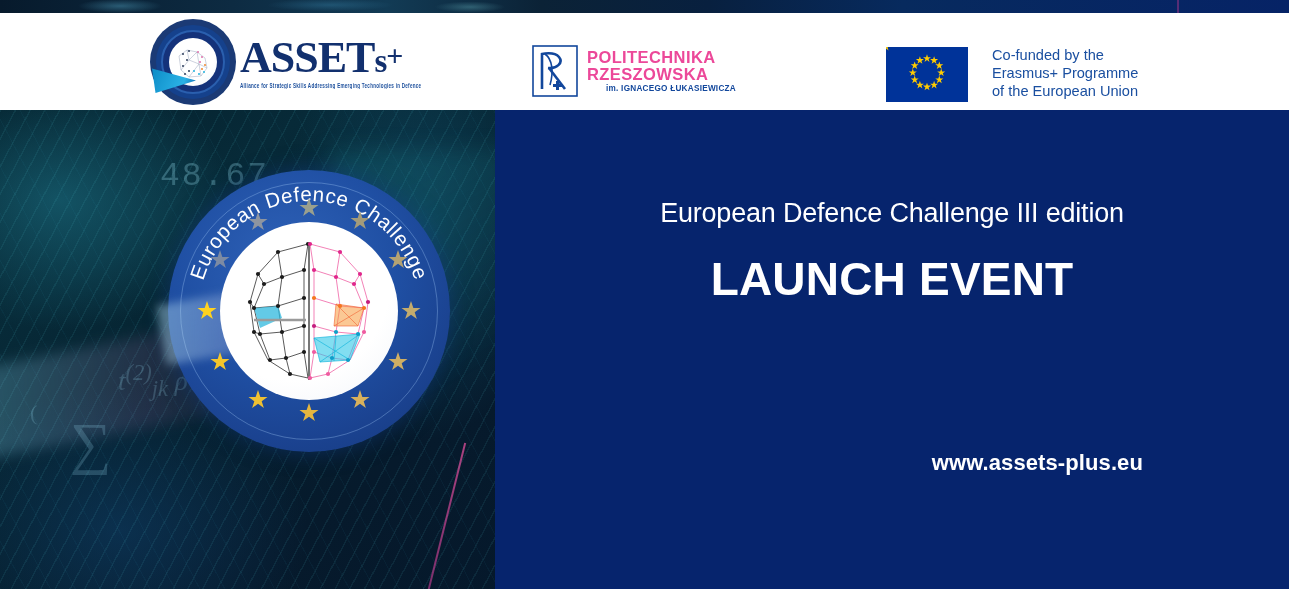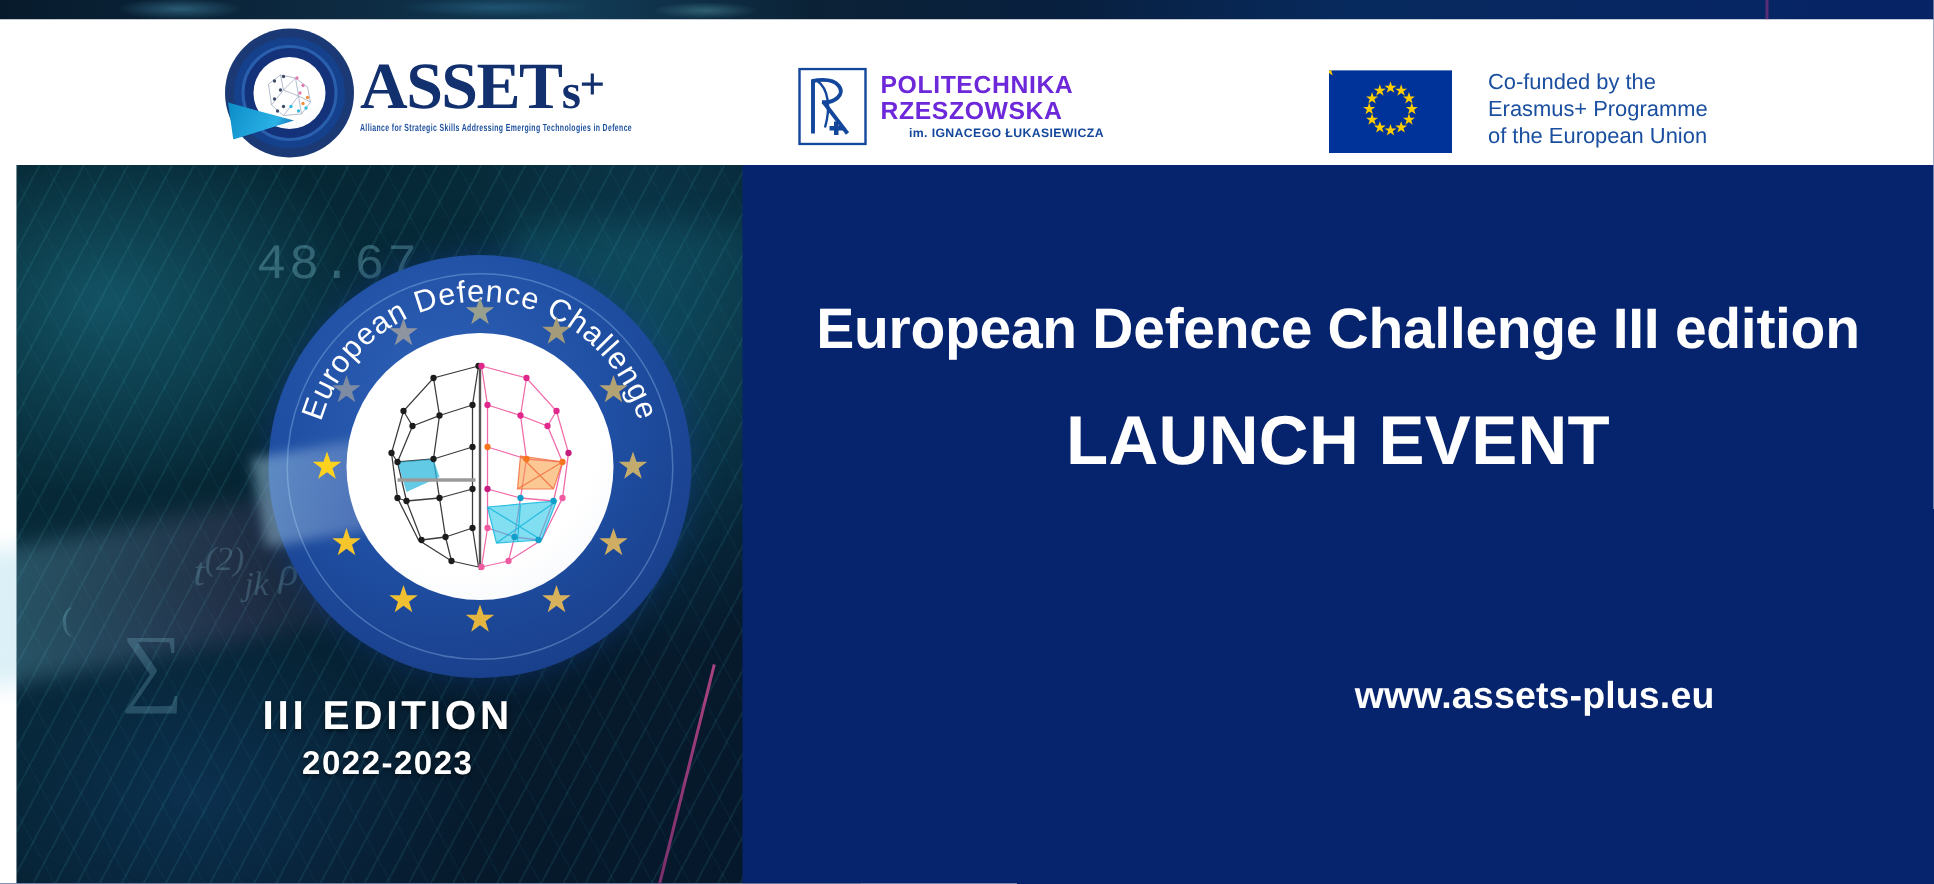--- a/index.html
+++ b/index.html
@@ -63,33 +63,33 @@
   .assets-word .w .plus{font-size:30px;vertical-align:6px;}
   .assets-word .sub{
     font-size:4.6px;color:#1c4f9c;font-weight:bold;letter-spacing:.25px;
     margin-top:3px;white-space:nowrap;transform:scaleY(1.5);transform-origin:left top;
   }
 
   .logo-prz{position:absolute;left:532px;top:32px;display:flex;align-items:center;gap:9px;}
   .prz-mark{width:46px;height:52px;}
   .prz-text{line-height:1.02;}
   .prz-text .l1,.prz-text .l2{
-    font-weight:bold;font-size:16.5px;color:#6d28d9;letter-spacing:.4px;
+    font-weight:bold;font-size:16.5px;color:#ec4899;letter-spacing:.4px;
   }
   .prz-text .l3{font-weight:bold;font-size:8.2px;color:#12479c;letter-spacing:.25px;margin-top:2px;padding-left:19px;}
 
   .logo-eu{position:absolute;left:886px;top:34px;display:flex;align-items:flex-start;gap:24px;}
   .eu-flag{width:82px;height:55px;background:#003399;position:relative;}
   .eu-text{line-height:1.22;font-size:14.6px;color:#1a4fa0;}
 
   
   .body-area{position:absolute;left:0;top:110px;width:1289px;height:479px;overflow:hidden;}
 
   .photo-panel{
-    position:absolute;left:11px;top:0;width:563px;height:479px;
+    position:absolute;left:0;top:0;width:563px;height:479px;
     background:
       radial-gradient(ellipse 240px 180px at 60px 90px, rgba(30,120,140,.55), transparent 72%),
       radial-gradient(ellipse 200px 300px at 420px 120px, rgba(20,90,120,.5), transparent 70%),
       radial-gradient(ellipse 260px 200px at 120px 420px, rgba(15,60,100,.6), transparent 72%),
       linear-gradient(145deg,#04202c 0%,#072a38 25%,#05202e 50%,#061a2c 72%,#05182b 100%);
   }
   .photo-panel .streaks{
     position:absolute;inset:0;
     background:
       repeating-linear-gradient(118deg, rgba(80,200,210,.09) 0px, rgba(80,200,210,.09) 1.4px, transparent 1.4px, transparent 13px),
@@ -150,41 +150,41 @@
   }
   .edition .e1{font-size:27px;font-weight:bold;letter-spacing:2.5px;text-shadow:0 1px 3px rgba(0,0,0,.55);}
   .edition .e2{font-size:22px;font-weight:bold;letter-spacing:1px;margin-top:3px;text-shadow:0 1px 3px rgba(0,0,0,.55);}
 
   
   .navy-panel{
     position:absolute;left:495px;top:0;width:794px;height:479px;
     background:#06246d;
   }
   .title-block{position:absolute;left:0;top:86px;width:794px;text-align:center;color:#fff;}
-  .title-l1{font-size:38px;font-weight:bold;letter-spacing:-.2px;line-height:1.28;}
+  .title-l1{font-size:27px;font-weight:normal;letter-spacing:-.2px;line-height:1.28;}
   .title-l2{font-size:46px;font-weight:bold;letter-spacing:.2px;line-height:1.28;margin-top:19px;}
 
   .stream-box{
     position:absolute;left:41px;top:211px;width:564px;height:39px;
     background:#ffffff;display:flex;align-items:center;justify-content:center;
     box-shadow:0 0 0 1px rgba(255,255,255,.25);
   }
   .stream-box .txt{
     color:#0f3a8a;font-size:24.5px;font-weight:bold;letter-spacing:-.2px;white-space:nowrap;
   }
   .stream-box sup{font-size:13px;top:-.6em;position:relative;}
 
   .joinus{
     position:absolute;left:0;top:272px;width:794px;text-align:center;
     color:#fff;font-size:40px;font-weight:bold;letter-spacing:-.3px;
   }
   .joinus span{position:relative;left:43px;}
   .website{
     position:absolute;right:146px;top:340px;
-    color:#ffffff;font-size:25px;font-weight:bold;letter-spacing:.1px;
+    color:#ffffff;font-size:22px;font-weight:bold;letter-spacing:.1px;
   }
 </style>
 </head>
 <body>
 
 <div class="banner">
 
   <div class="top-strip">
     <div class="noise"></div>
     <div class="strip-accent"></div>
@@ -406,24 +406,20 @@
             <g fill="#ef5ba0">
               <circle cx="108" cy="152" r="2.1"></circle>
                 <circle cx="94" cy="130" r="2.1"></circle>
                 <circle cx="90" cy="156" r="2.1"></circle>
               <circle cx="144" cy="110" r="2.1"></circle>
             </g>
           </svg>
         </div>
       </div>
 
-      <div class="edition">
-        <div class="e1">III  EDITION</div>
-        <div class="e2">2022-2023</div>
-      </div>
     </div>
 
     <div class="navy-panel">
       <div class="title-block">
         <div class="title-l1">European Defence Challenge III edition</div>
         <div class="title-l2">LAUNCH EVENT</div>
       </div>
 
 
 

